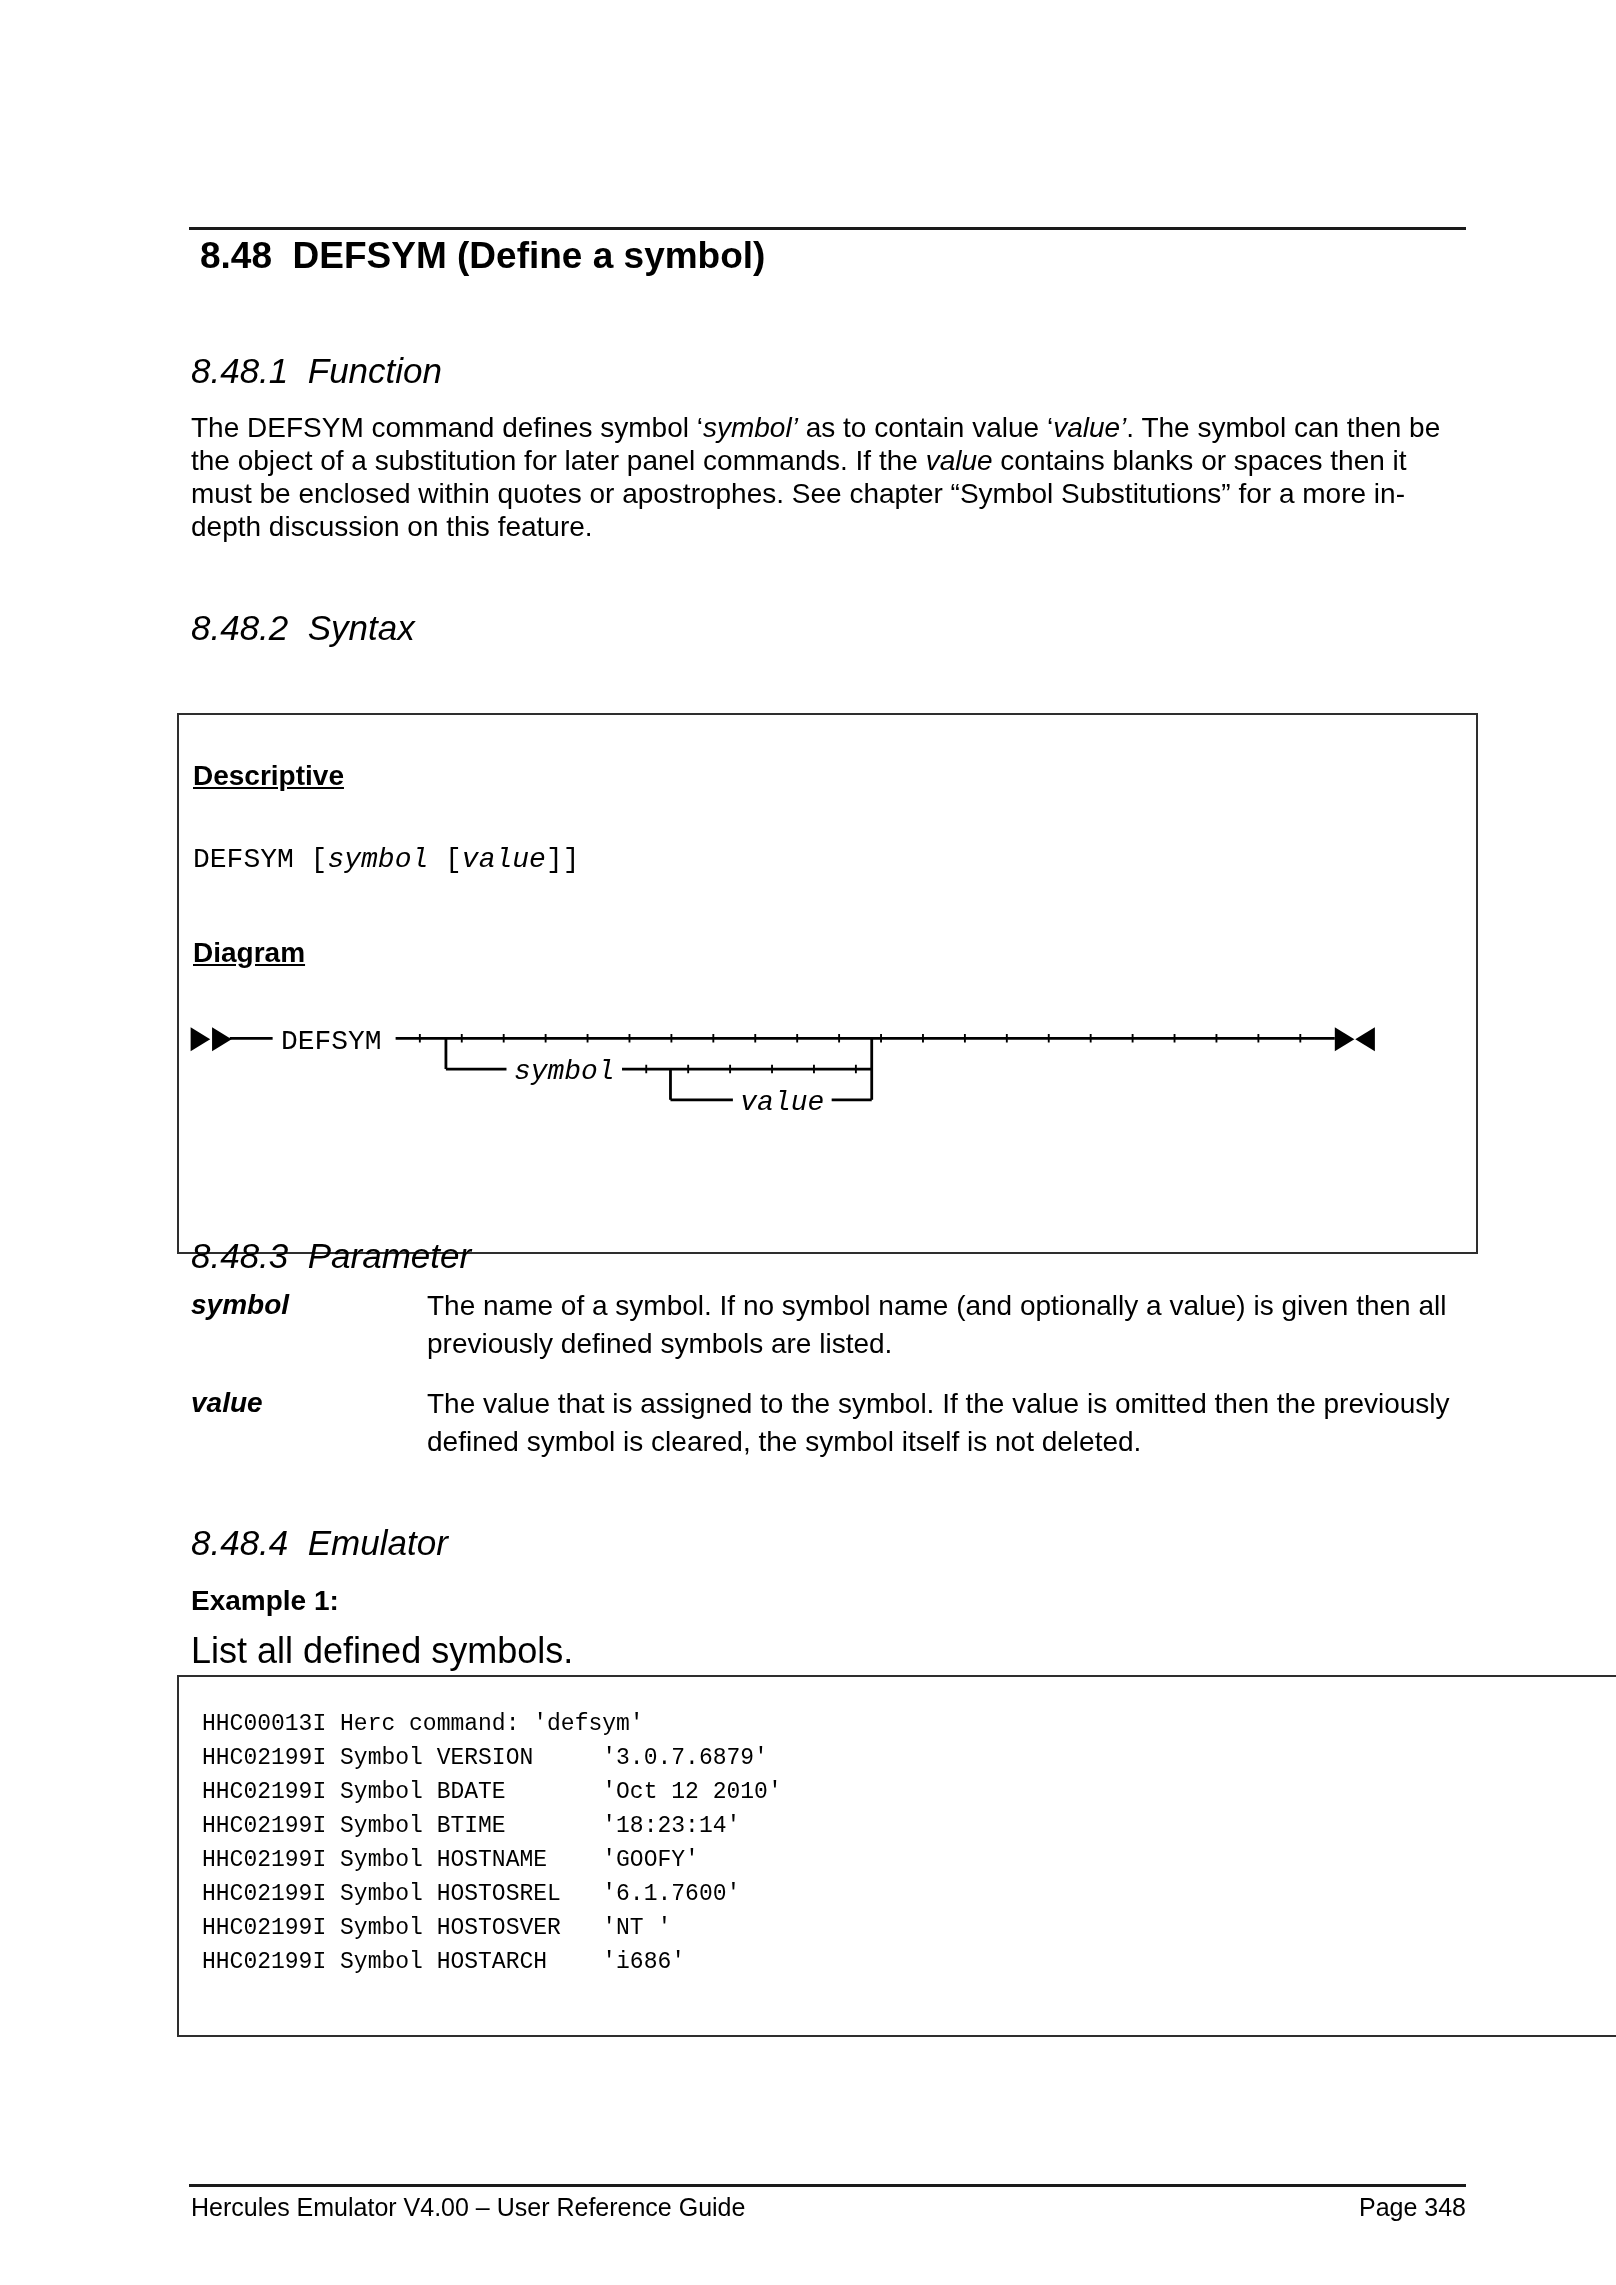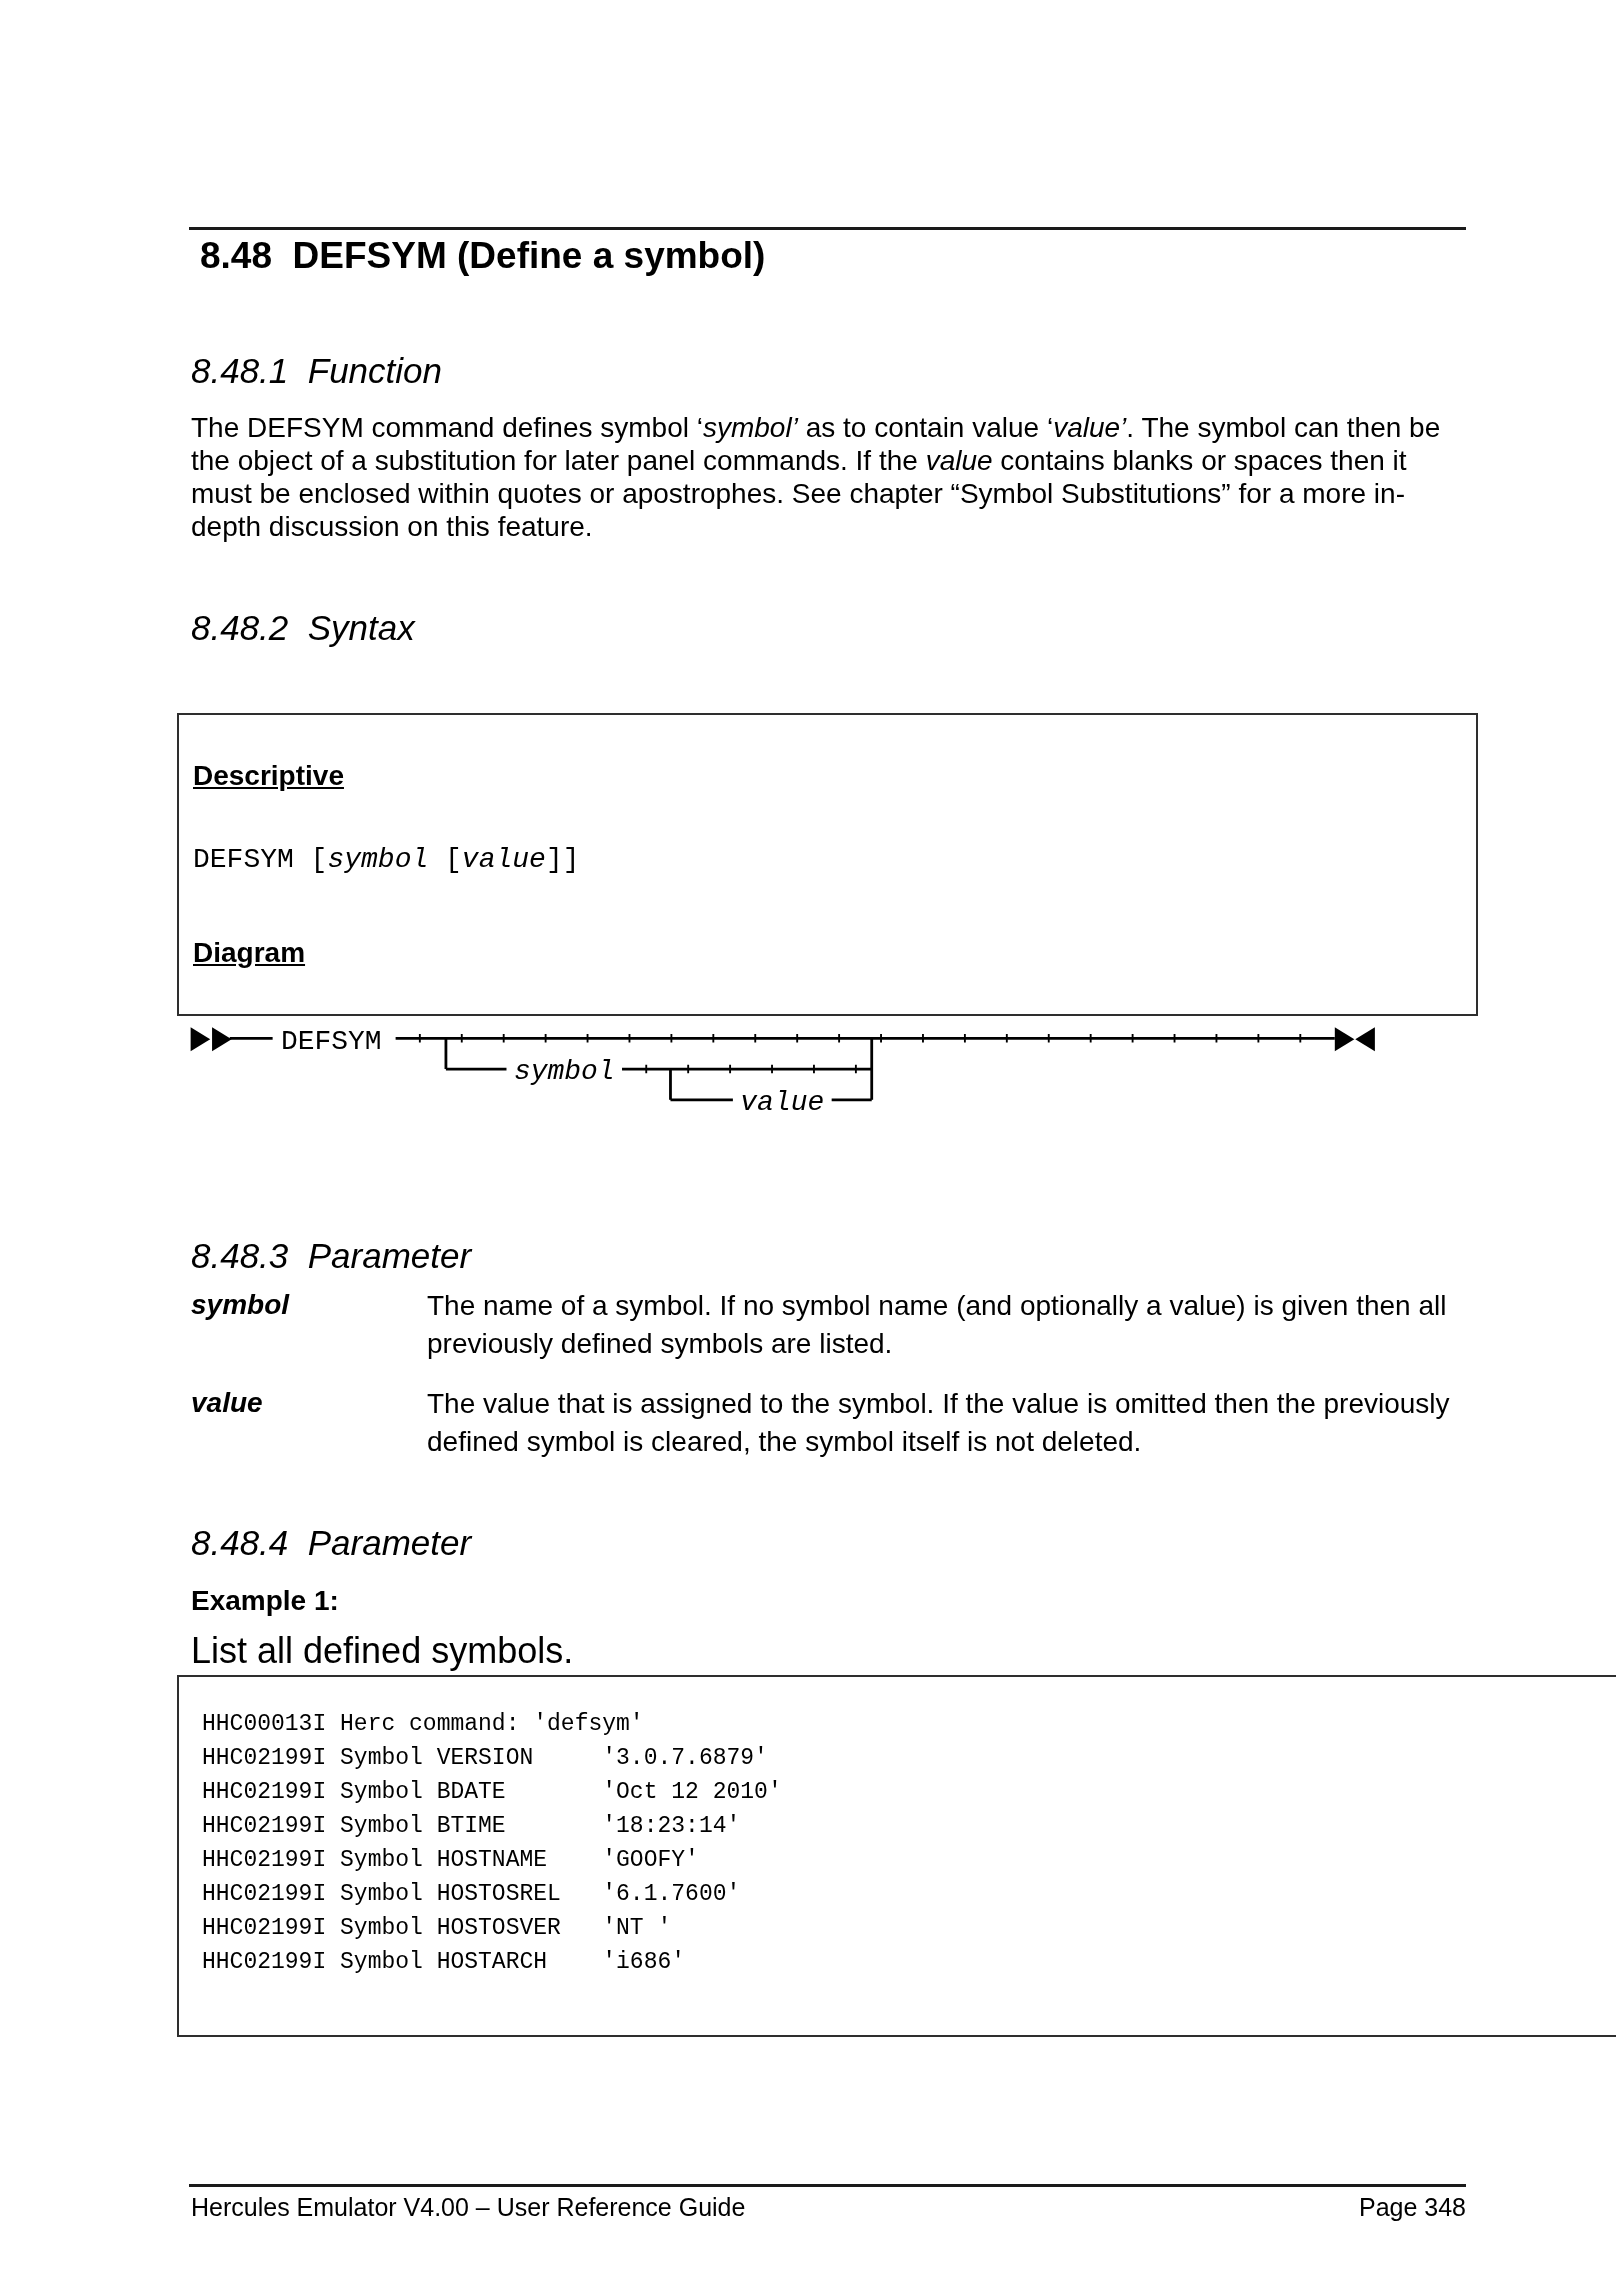--- a/index.html
+++ b/index.html
@@ -66,21 +66,21 @@
 
 <div class="abs h1" style="left:191px; top:235px;"></div>
 <div class="abs h1" style="left:178px; top:235px;margin-left:22px;">8.48  DEFSYM (Define a symbol)</div>
 
 <div class="abs h2" style="left:191px; top:351px;">8.48.1  Function</div>
 
 <div class="abs body-text" style="left:191px; top:411px; width:1279px;"><span>The DEFSYM command defines symbol ‘</span><span class="it">symbol’</span><span> as to contain value ‘</span><span class="it">value’</span><span>. The symbol can then be the object of a substitution for later panel commands. If the </span><span class="it">value</span><span> contains blanks or spaces then it must be enclosed within quotes or apostrophes. See chapter “Symbol Substitutions” for a more in-depth discus­sion on this feature.</span></div>
 
 <div class="abs h2" style="left:191px; top:608px;">8.48.2  Syntax</div>
 
-<div class="abs boxed" style="left:177px; top:713px; width:1301px; height:303px;">
+<div class="abs boxed" style="left:177px; top:713px; width:1301px; height:541px;">
 
   <div class="abs ulabel" style="left:14px; top:45px;">Descriptive</div>
 
   <div class="abs mono syntax-cmd" style="left:14px; top:129px;"><span>DEFSYM [</span><span class="it">symbol</span><span> [</span><span class="it">value</span><span>]]</span></div>
 
   <div class="abs ulabel" style="left:14px; top:222px;">Diagram</div>
 
   <svg class="abs" style="left:0; top:0;" width="1296" height="423" viewBox="0 0 1390 454">
 
     <polygon class="arrow" points="12,335 12,361 33,348"></polygon>
@@ -112,21 +112,21 @@
 </div>
 
 <div class="abs h2" style="left:191px; top:1236px;">8.48.3  Parameter</div>
 
 <div class="abs param-term" style="left:191px; top:1289px;">symbol</div>
 <div class="abs param-def" style="left:427px; top:1287px; width:1053px;">The name of a symbol. If no symbol name (and optionally a value) is given then all previously defined symbols are listed.</div>
 
 <div class="abs param-term" style="left:191px; top:1387px;">value</div>
 <div class="abs param-def" style="left:427px; top:1385px; width:1053px;">The value that is assigned to the symbol. If the value is omitted then the previously defined symbol is cleared, the symbol itself is not deleted.</div>
 
-<div class="abs h2" style="left:191px; top:1523px;">8.48.4  Parameter</div>
+<div class="abs h2" style="left:191px; top:1523px;">8.48.4  Emulator</div>
 
 <div class="abs example-label" style="left:191px; top:1585px;">Example 1:</div>
 
 <div class="abs example-caption" style="left:191px; top:1630px;">List all defined symbols.</div>
 
 <div class="abs boxed console" style="left:177px; top:1675px; width:1496px; height:362px;">
 
 <div class="code-line">HHC00013I Herc command: 'defsym'</div>
     <div class="code-line">HHC02199I Symbol VERSION     '3.0.7.6879'</div>
     <div class="code-line">HHC02199I Symbol BDATE       'Oct 12 2010'</div>

